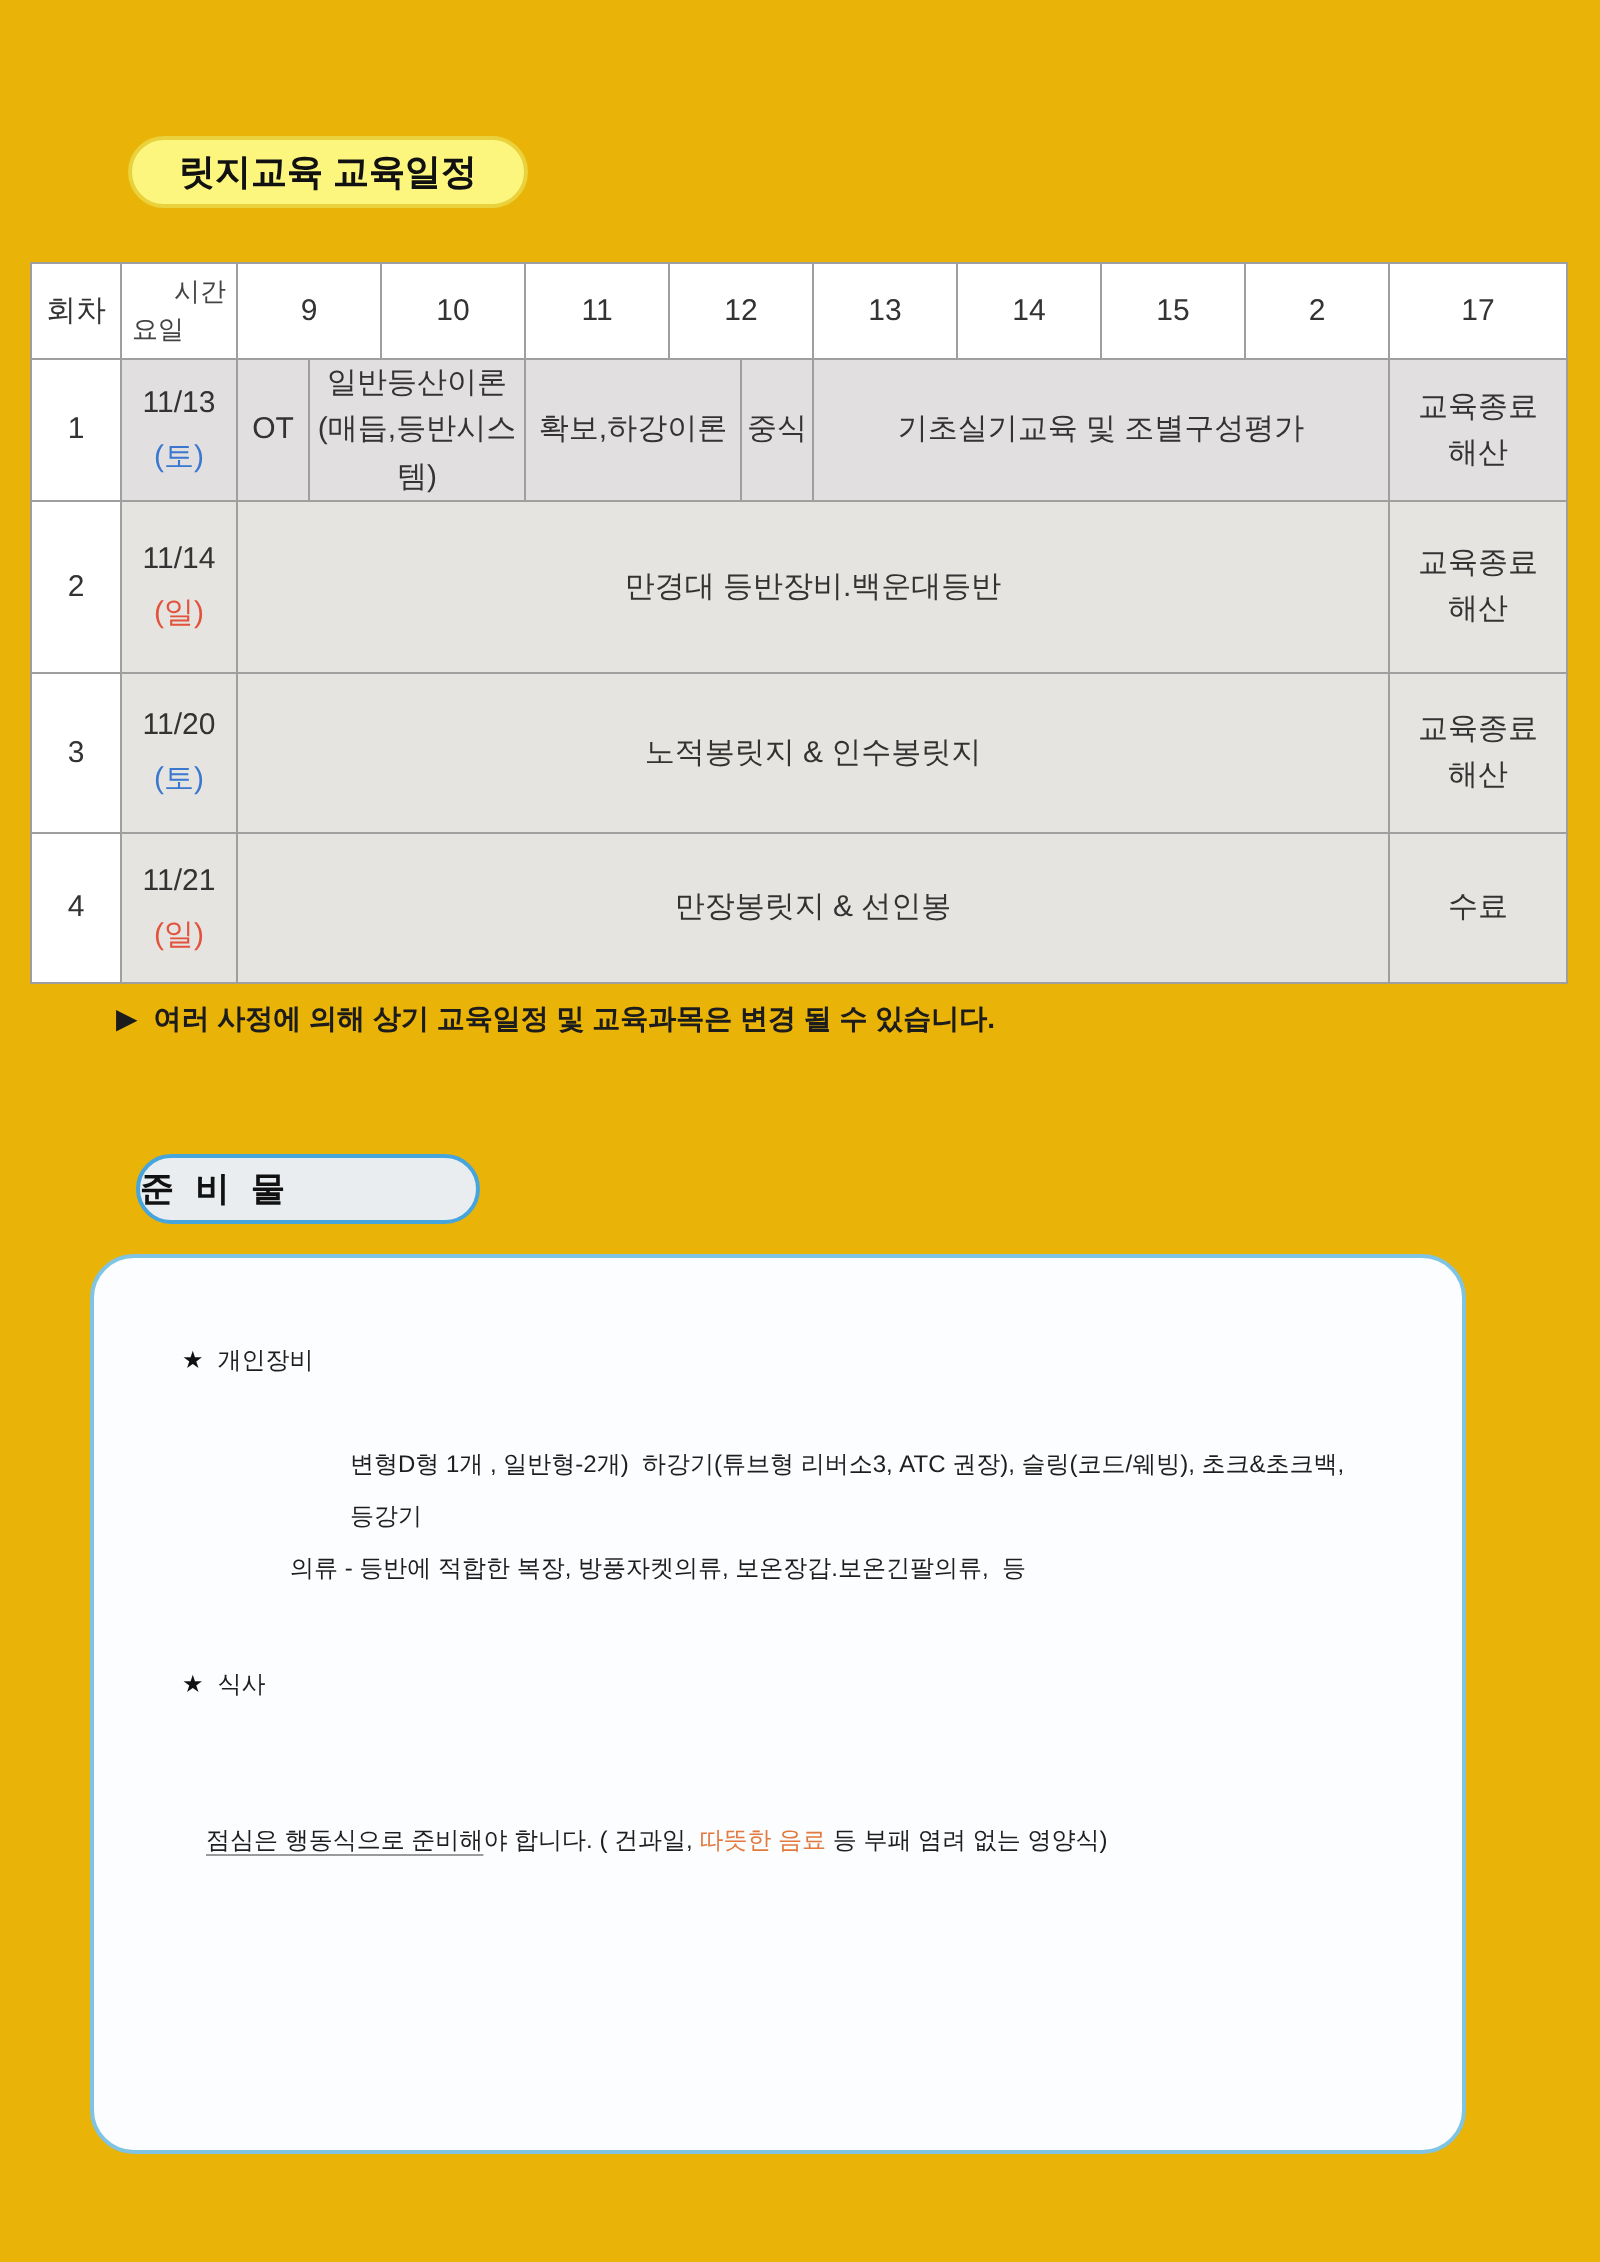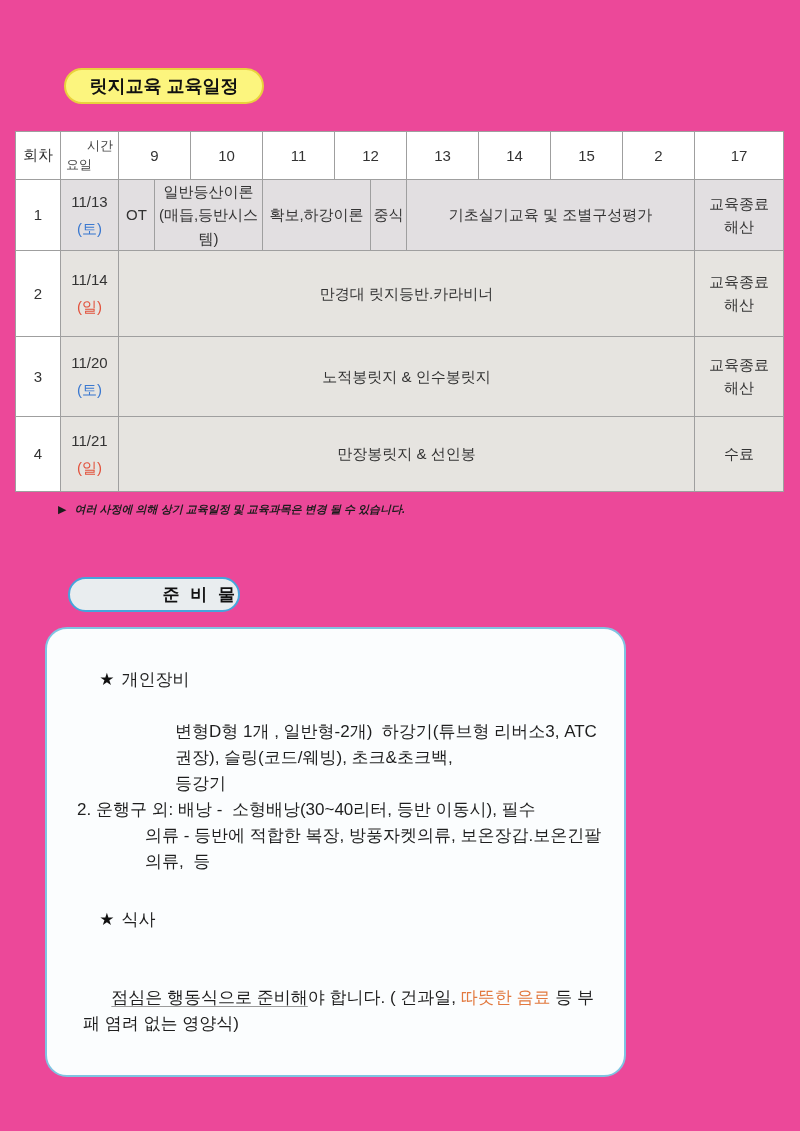--- a/index.html
+++ b/index.html
@@ -1,20 +1,20 @@
 <!DOCTYPE html>
 <html><head>
 <meta charset="utf-8">
 <style>
   html,body{margin:0;padding:0;}
   body{background:#ffffff;}
   .page{
     position:relative;
     width:800px;height:1131px;
-    background:#ec4899;
+    background:#eab308;
     font-family:"Liberation Sans","DejaVu Sans",sans-serif;
     color:#2b2b2b;
     overflow:hidden;
   }
 
   
   .title-badge{
     position:absolute;left:64px;top:68px;
     width:200px;height:36px;box-sizing:border-box;
     background:#fcf57e;border:2px solid #e9d23c;border-radius:19px;
@@ -58,40 +58,40 @@
   tr.r1 td.cell{background:#e2dfe1;}
   td.datecell{background:#e6e4e0;line-height:1.8;}
   tr.r1 td.datecell{background:#e2dfe1;}
   .datecell .d{display:block;}
   .day-sat{color:#3a78d0;}
   .day-sun{color:#e2523d;}
 
   
   .notes{
     position:absolute;left:58px;top:496px;
-    font-size:11px;font-weight:700;line-height:27px;color:#1c1c1c;font-style:italic;
+    font-size:14px;font-weight:700;line-height:27px;color:#1c1c1c;
   }
   .note .marker{margin-right:8px;}
 
   
   .prep-badge{
     position:absolute;left:68px;top:577px;
     width:172px;height:35px;box-sizing:border-box;
     background:#e9edef;border:2px solid #45a5dc;border-radius:18px;
-    display:flex;align-items:center;justify-content:flex-end;
+    display:flex;align-items:center;justify-content:flex-start;
     font-size:17px;font-weight:700;letter-spacing:3px;color:#111;
   }
 
   
   .prep-box{
     position:absolute;left:45px;top:627px;
-    width:581px;height:450px;box-sizing:border-box;
+    width:688px;height:450px;box-sizing:border-box;
     background:#fbfdfe;border:2px solid #7fc4e2;border-radius:22px;
     padding:12px 16px 0 16px;
-    font-size:17px;line-height:26px;color:#1e1e1e;
+    font-size:12px;line-height:26px;color:#1e1e1e;
   }
   .ln{white-space:pre-wrap;}
   .in-star{padding-left:8px;}
   .in-num{padding-left:14px;}
   .in-cont1{padding-left:112px;}
   .in-cont2{padding-left:82px;}
   .in-meal{padding-left:20px;}
   .gap-sm{margin-top:6px;}
   .gap-lg{margin-top:26px;}
   .star{margin-right:7px;color:#111;}
@@ -167,21 +167,21 @@
       <td class="cell">교육종료
 해산</td>
     </tr>
 
     <tr class="r2">
       <td class="session">2</td>
       <td class="datecell">
         <span class="d">11/14</span>
         <span class="day-sun">(일)</span>
       </td>
-      <td class="cell" colspan="16">만경대 릿지등반.카라비너</td>
+      <td class="cell" colspan="16">만경대 등반장비.백운대등반</td>
       <td class="cell">교육종료
 해산</td>
     </tr>
 
     <tr class="r3">
       <td class="session">3</td>
       <td class="datecell">
         <span class="d">11/20</span>
         <span class="day-sat">(토)</span>
       </td>
@@ -212,21 +212,20 @@
     <span>준 비 물</span>
   </div>
 
   <div class="prep-box">
 
     <div class="ln in-star">
       <span class="star">★</span><span>개인장비</span>
     </div>
     <div class="ln in-cont1">변형D형 1개 , 일반형-2개)  하강기(튜브형 리버소3, ATC 권장), 슬링(코드/웨빙), 초크&amp;초크백,</div>
     <div class="ln in-cont1">등강기</div>
-    <div class="ln in-num">2. 운행구 외: 배낭 -  소형배낭(30~40리터, 등반 이동시), 필수</div>
     <div class="ln in-cont2">의류 - 등반에 적합한 복장, 방풍자켓의류, 보온장갑.보온긴팔의류,  등</div>
 
     <div class="ln in-star gap-sm">
       <span class="star">★</span><span>식사</span>
     </div>
     <div class="ln in-meal">
       <span class="ul-grey">점심은 행동식으로 준비해</span><span>야 합니다. ( 건과일, </span><span class="hl-orange">따뜻한 음료</span><span> 등 부패 염려 없는 영양식)</span>
     </div>
 
     <div class="ln in-star gap-lg">

